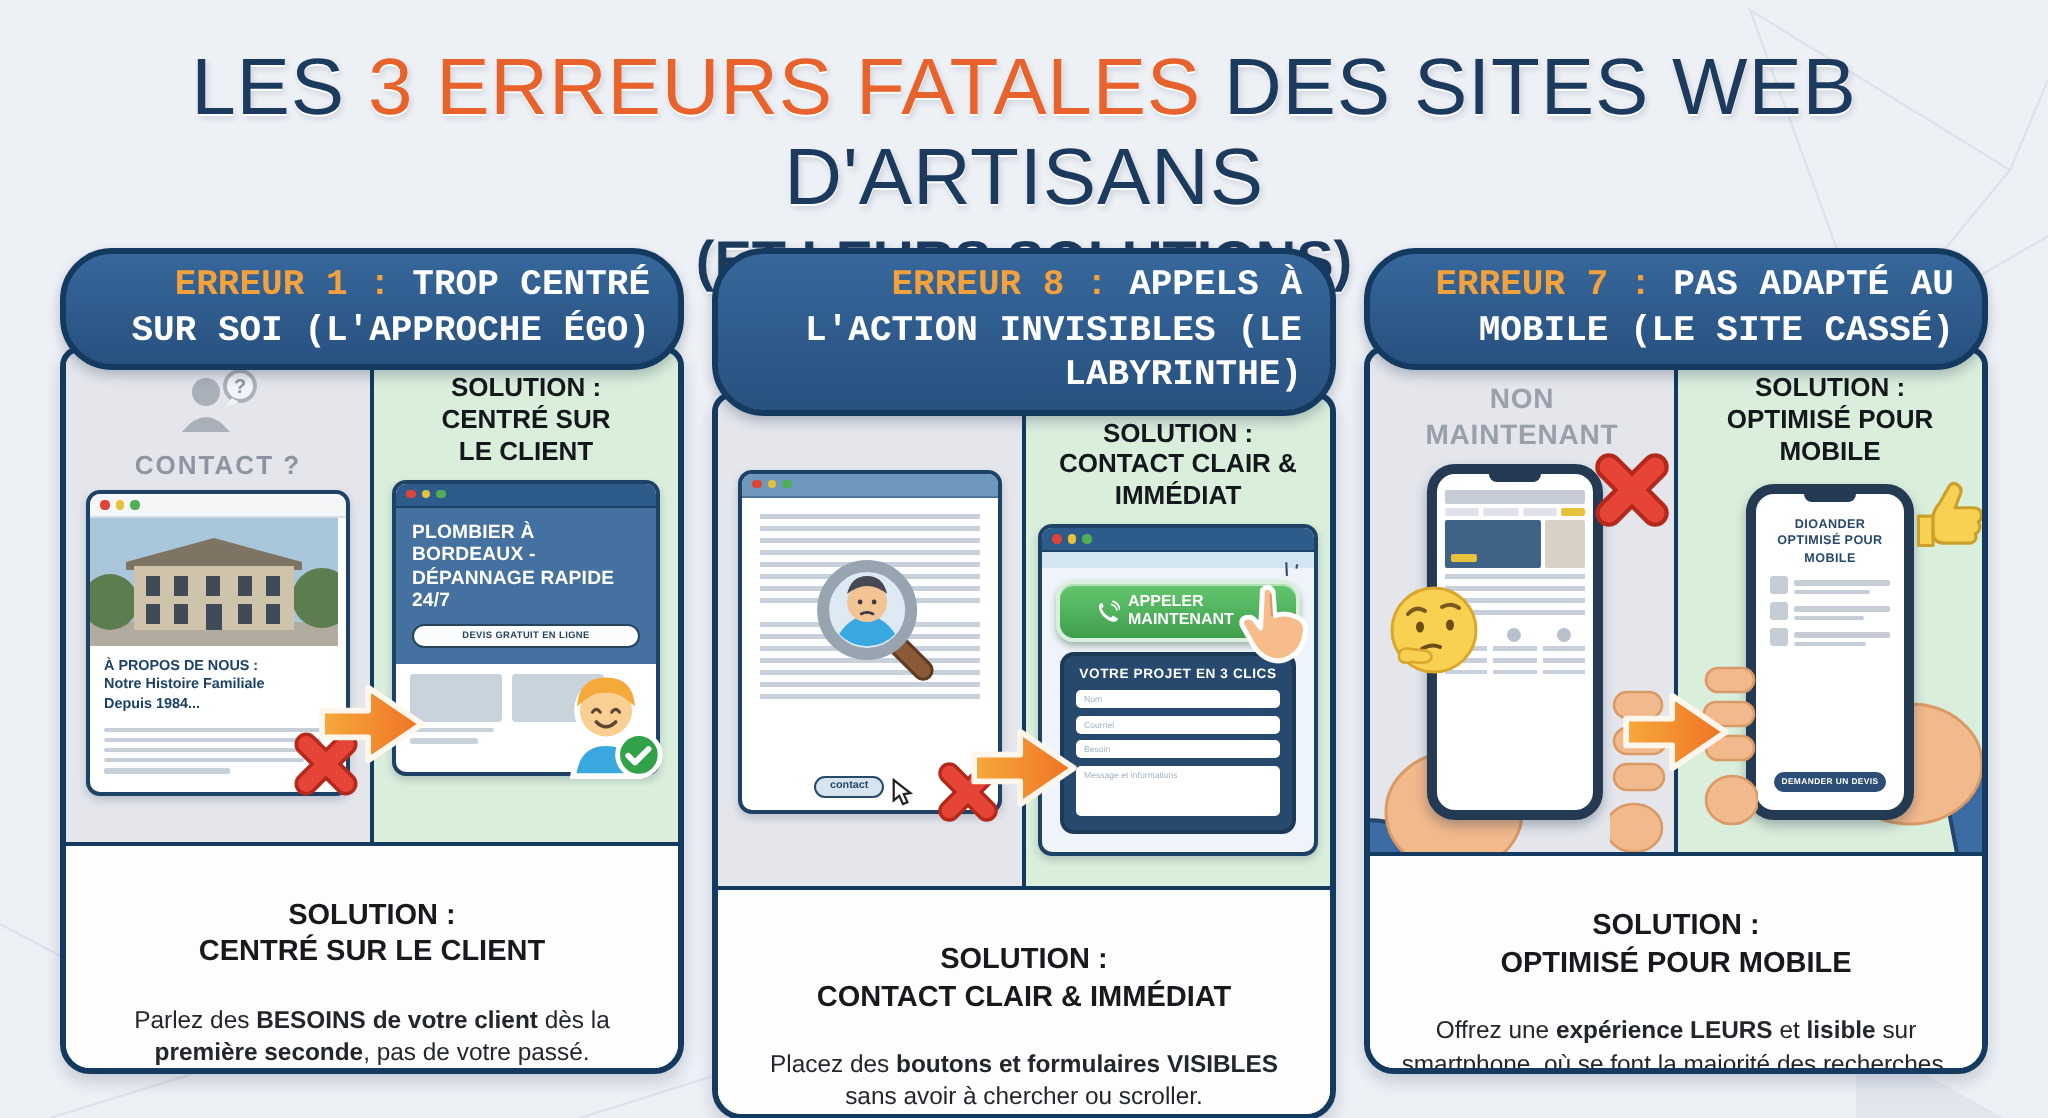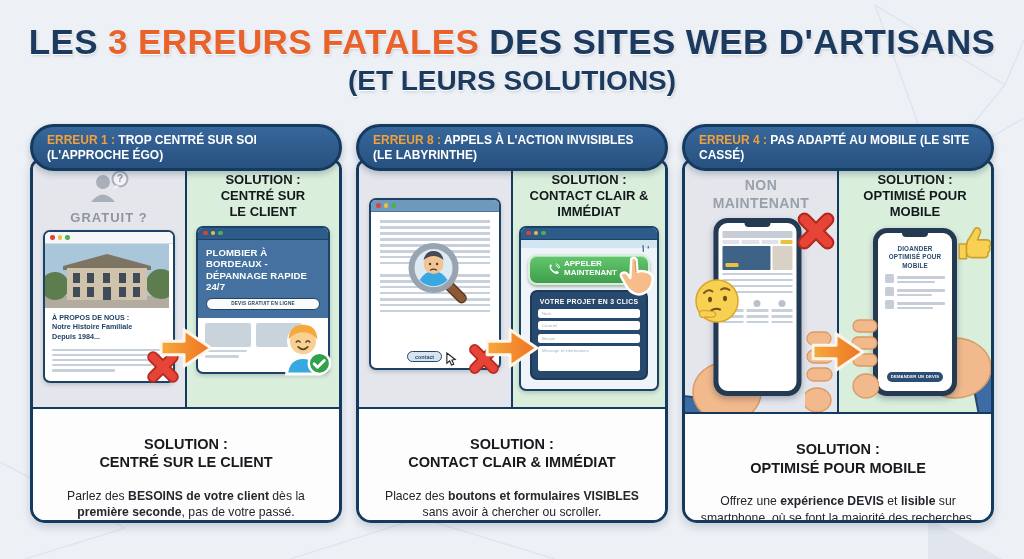--- a/index.html
+++ b/index.html
@@ -4,35 +4,36 @@
 <style>
   html,body{margin:0;padding:0;}
   body{
     width:1024px;height:559px;overflow:hidden;position:relative;
     background:#edf0f5;
     font-family:"Liberation Sans",sans-serif;
   }
   .bgdeco{position:absolute;inset:0;z-index:0;}
   
   .title-wrap{position:absolute;top:22px;left:0;width:100%;text-align:center;z-index:1;}
-  .title-line1{font-size:35px;font-weight:700;color:#1b3a5e;letter-spacing:.4px;
+  .title-line1{font-size:40px;font-weight:400;color:#1b3a5e;letter-spacing:.4px;
     text-shadow:0 1px 0 #fff,1px 2px 3px rgba(20,40,70,.15);}
   .title-line1 .hl{color:#e8632c;}
   .title-line2{font-size:28px;font-weight:800;color:#1b3a5e;margin-top:3px;
     text-shadow:0 1px 0 #fff,1px 2px 3px rgba(20,40,70,.15);}
   
   .panels{position:absolute;top:124px;left:0;right:0;display:flex;gap:14px;padding:0 30px;z-index:1;}
   .panel{flex:1 1 0;position:relative;min-width:0;}
   .p-header{
     position:relative;z-index:3;min-height:47px;box-sizing:border-box;
     background:linear-gradient(180deg,#37679b,#27517f);
     border:3px solid #143a60;border-radius:26px;
-    display:flex;align-items:center;justify-content:center;text-align:left;
-    padding:5px 14px;color:#fff;font-weight:800;font-size:12px;line-height:1.25;
+    display:flex;align-items:center;justify-content:center;text-align:right;
+    padding:5px 14px;color:#fff;font-weight:800;font-size:18px;line-height:1.25;
     box-shadow:0 3px 6px rgba(20,40,70,.25);
+    font-family:Liberation Mono, monospace;
   }
   .p-header .num{color:#f2a13c;}
   .p-body{
     position:relative;z-index:2;margin-top:-12px;height:358px;
     border:3px solid #143a60;border-radius:10px 10px 15px 15px;
     background:#fdfdfe;overflow:hidden;display:flex;flex-direction:column;
     box-shadow:0 4px 8px rgba(20,40,70,.18);
   }
   .cols{display:flex;height:252px;border-bottom:2.5px solid #143a60;position:relative;}
   .col{flex:1 1 0;position:relative;overflow:hidden;min-width:0;}
@@ -172,21 +173,21 @@
       <div class="cols">
         <div class="col problem">
           <div class="client-top">
             <svg width="46" height="34" viewBox="0 0 46 34">
               <circle cx="17" cy="11" r="7" fill="#a9b0ba"></circle>
               <path d="M5 31 q12 -15 24 0 z" fill="#a9b0ba"></path>
               <circle cx="34" cy="8" r="7.5" fill="#f2f4f7" stroke="#a9b0ba" stroke-width="2"></circle>
               <path d="M30 14 l-3.5 4.5 l7 -2.5 z" fill="#f2f4f7"></path>
               <text x="34" y="11.3" font-size="10" font-weight="bold" fill="#8d95a2" text-anchor="middle">?</text>
             </svg>
-            <div class="client-caption">GRATUIT ?</div>
+            <div class="client-caption">CONTACT ?</div>
           </div>
           <div class="browser about">
             <div class="b-toolbar">
               <span class="dot r"></span>
               <span class="dot y"></span>
               <span class="dot g"></span>
             </div>
             <svg width="124" height="64" viewBox="0 0 124 64" style="display:block">
               <rect width="124" height="64" fill="#a9c6da"></rect>
               <rect y="52" width="124" height="12" fill="#b2aca0"></rect>
@@ -367,21 +368,21 @@
         </div>
         <div class="pb-desc">
           <span>Placez des </span><span class="b">boutons et formulaires VISIBLES</span><span> sans avoir à chercher ou scroller.</span>
         </div>
       </div>
     </div>
   </div>
 
   <div class="panel">
     <div class="p-header">
-      <div><span class="num">ERREUR 4 :</span> <span>PAS ADAPTÉ AU MOBILE (LE SITE CASSÉ)</span></div>
+      <div><span class="num">ERREUR 7 :</span> <span>PAS ADAPTÉ AU MOBILE (LE SITE CASSÉ)</span></div>
     </div>
     <div class="p-body">
       <div class="cols">
         <div class="col problem">
           <div class="nr-caption">NON MAINTENANT</div>
           <div class="phone-zone">
             <svg class="hand-back" style="left:-16px;bottom:-34px" width="120" height="120" viewBox="0 0 120 120">
               <path d="M0 74 q22 -10 42 6 l-8 40 L0 120 z" fill="#3d6ba3" stroke="#24466e" stroke-width="2"></path>
               <ellipse cx="58" cy="66" rx="34" ry="30" fill="#f2b98c" stroke="#d99a66" stroke-width="1.5"></ellipse>
             </svg>
@@ -498,19 +499,19 @@
             </defs>
           <polygon points="3,17 27,17 27,5 55,24 27,43 27,31 3,31" fill="url(#ag3)" stroke="#fdf6ec" stroke-width="3" stroke-linejoin="round"></polygon>
         </svg>
       </div>
       <div class="p-bottom">
         <div class="pb-title">
           <span>SOLUTION :</span>
           <span>OPTIMISÉ POUR MOBILE</span>
         </div>
         <div class="pb-desc">
-          <span>Offrez une </span><span class="b">expérience DEVIS</span><span> et </span><span class="b">lisible</span><span> sur smartphone, où se font la majorité des recherches.</span>
+          <span>Offrez une </span><span class="b">expérience LEURS</span><span> et </span><span class="b">lisible</span><span> sur smartphone, où se font la majorité des recherches.</span>
         </div>
       </div>
     </div>
   </div>
 
 </div>
 
 </body></html>

